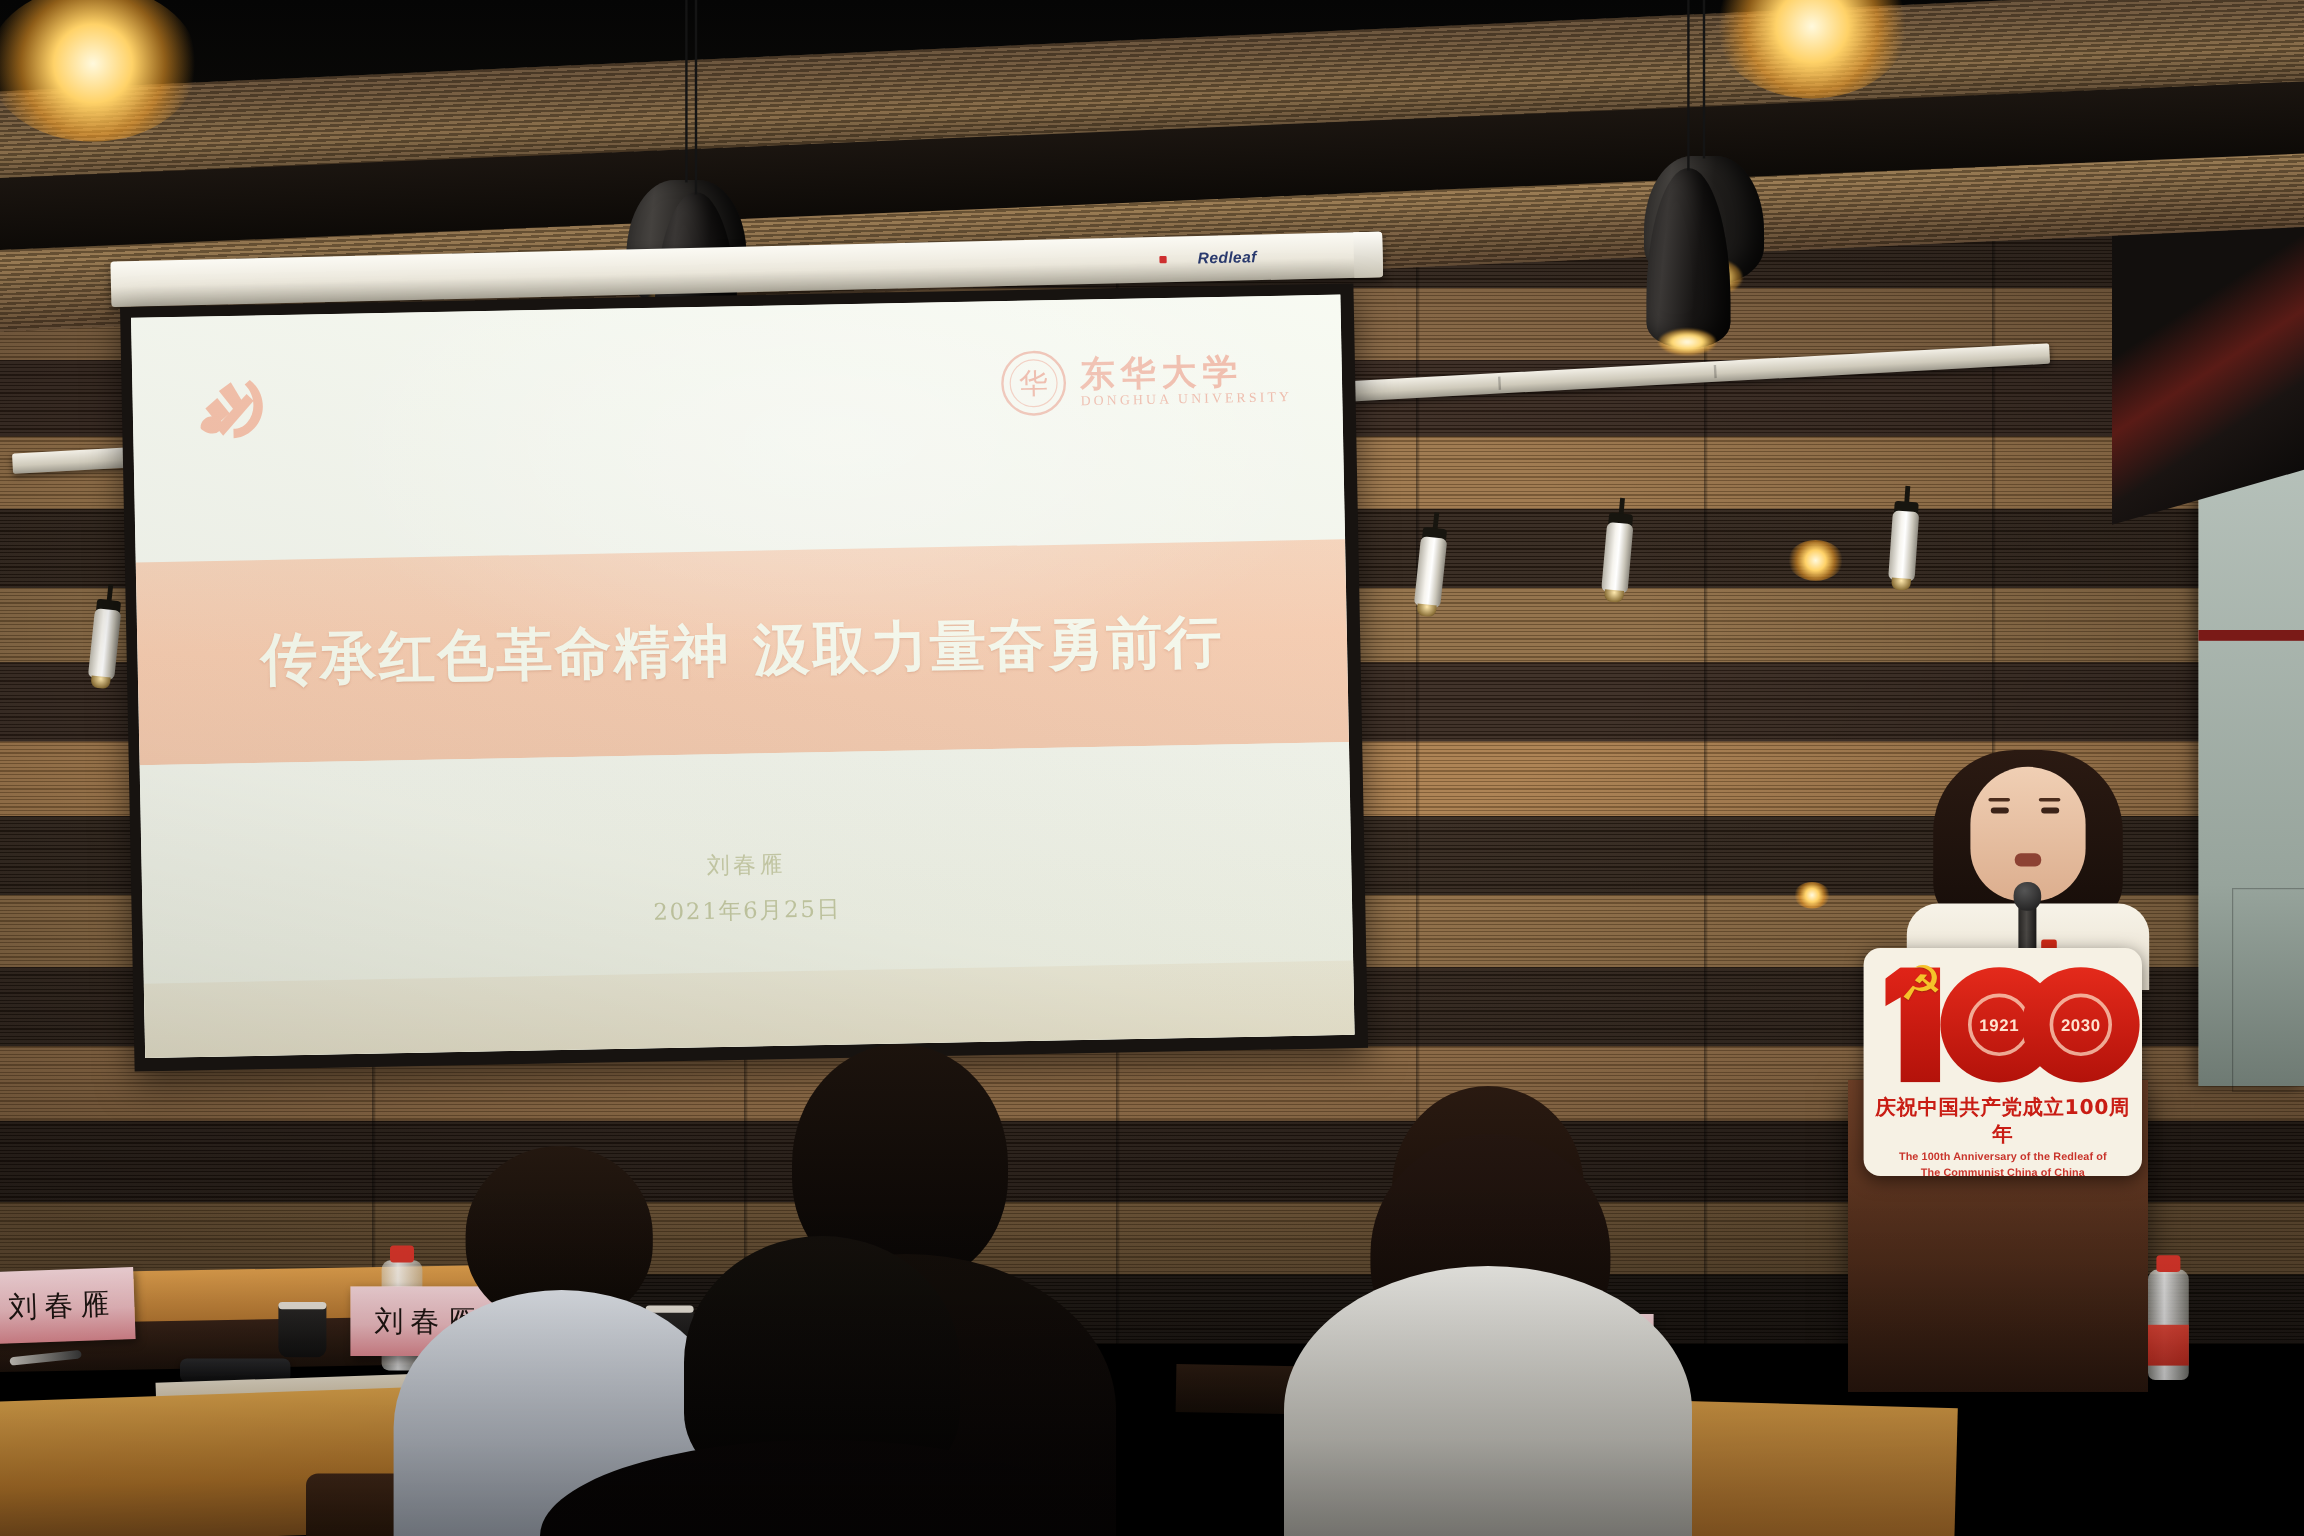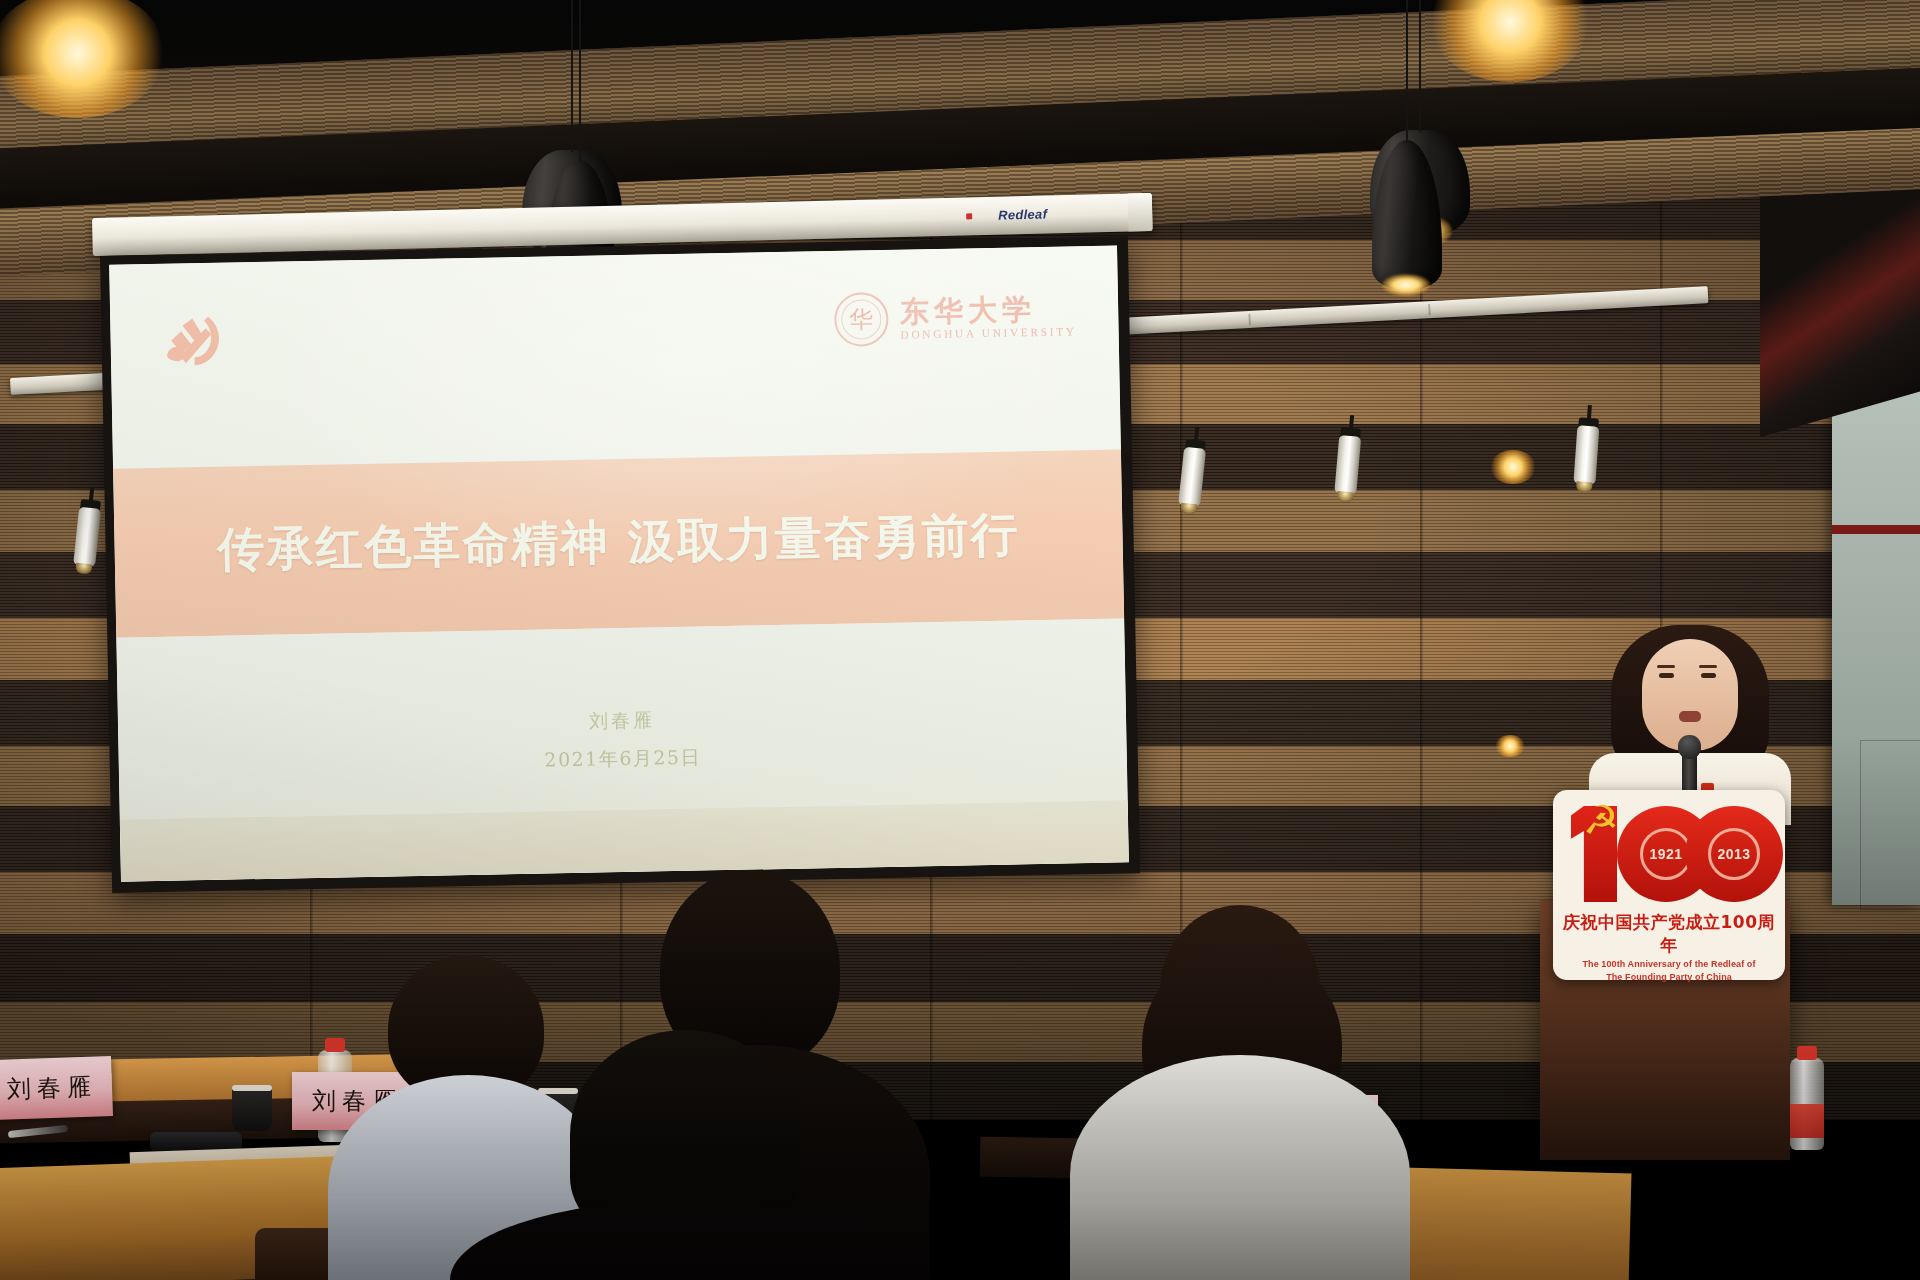--- a/index.html
+++ b/index.html
@@ -550,26 +550,26 @@
   </div>
 
   <div class="emblem">
     <div class="art">
       <div class="one"></div>
       <div class="hs">☭</div>
       <div class="zero z1">
         <div class="inner">1921</div>
       </div>
       <div class="zero z2">
-        <div class="inner">2013</div>
+        <div class="inner">2030</div>
       </div>
     </div>
     <div class="cn-line">庆祝中国共产党成立100周年</div>
     <div class="en-line">The 100th Anniversary of the Redleaf of</div>
-    <div class="en-line">The Founding Party of China</div>
+    <div class="en-line">The Communist China of China</div>
   </div>
 
   <div class="table-back"></div>
   <div class="table-back2"></div>
   <div class="table-mid"></div>
 
   <div class="namecard" style="left:-8px;top:1058px;width:120px;height:60px;font-size:24px;transform:rotate(-2deg);">
     <span>刘春雁</span>
   </div>
   <div class="pen" style="left:8px;top:1128px;"></div>

